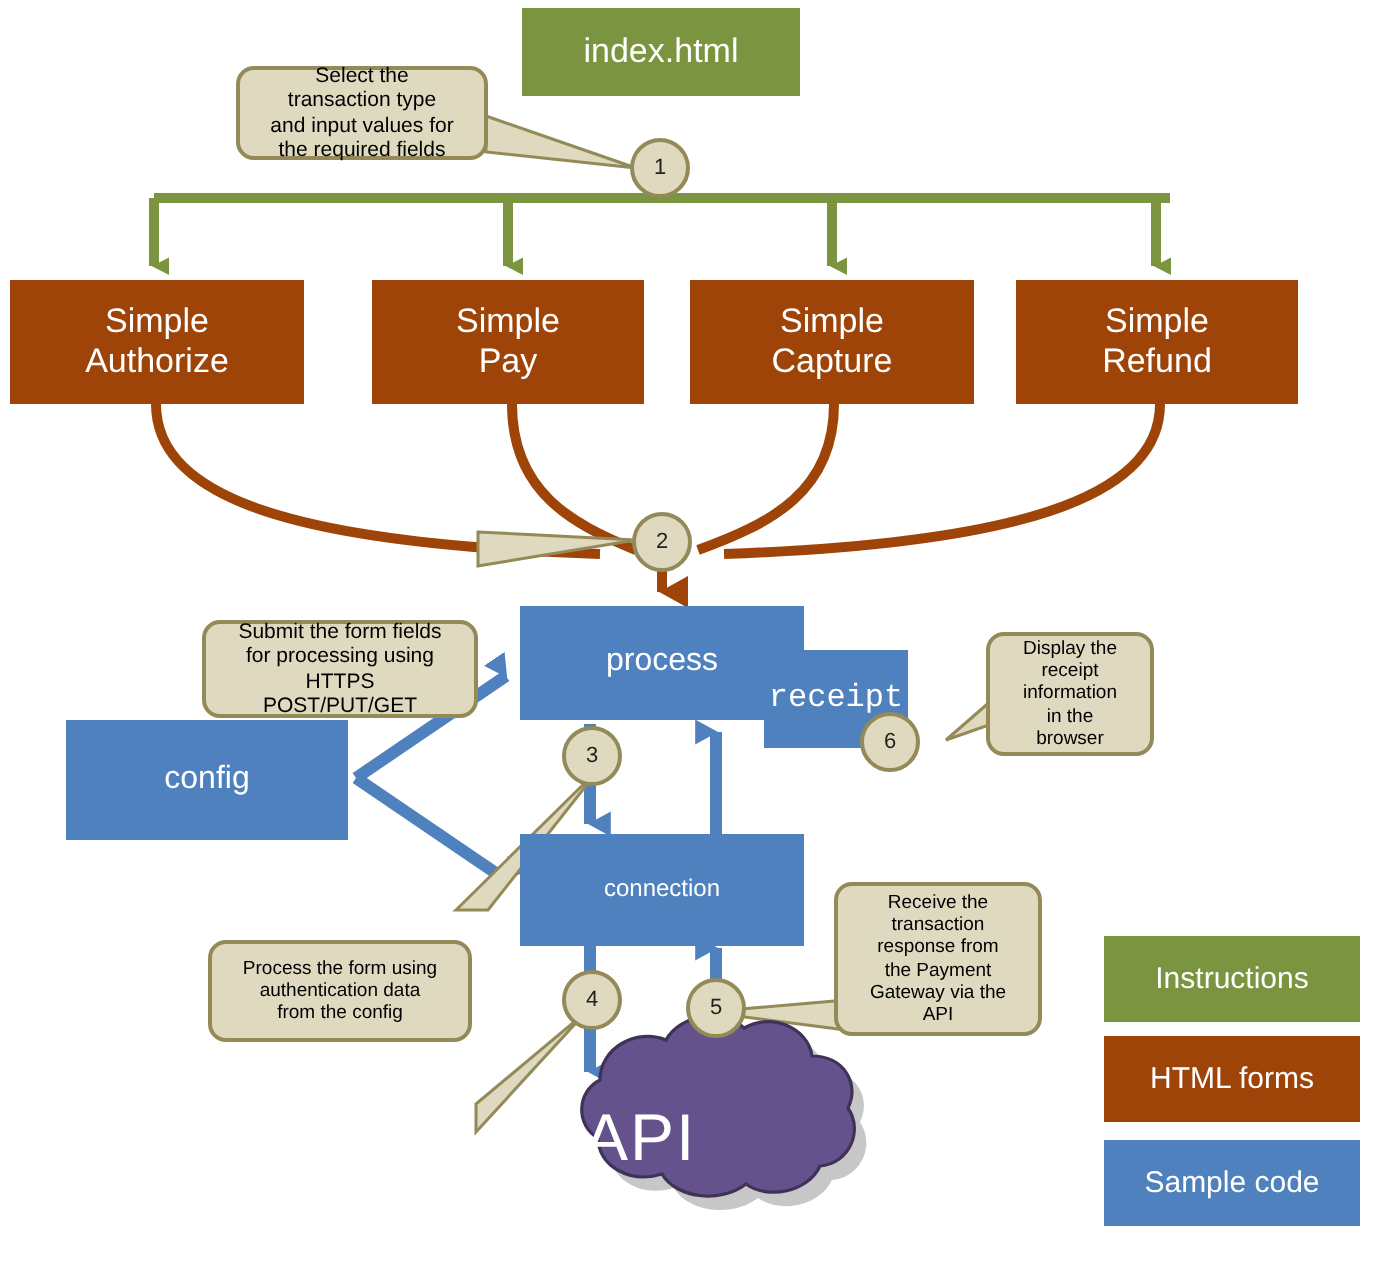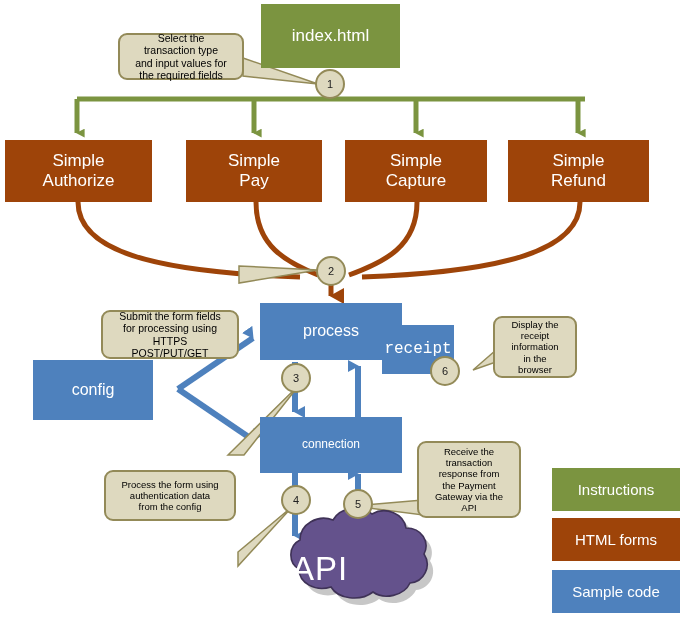--- a/index.html
+++ b/index.html
@@ -100,21 +100,21 @@
                  C288,563 288,546 300,540 Z" fill="#000"></path>
       </g>
       <path d="M300,540 C300,524 318,514 333,520 C340,507 362,504 372,514
                C386,506 404,514 406,528 C422,528 430,542 424,554
                C432,566 424,582 410,583 C404,596 384,600 373,592
                C360,602 338,599 331,587 C315,592 299,583 299,569
                C288,563 288,546 300,540 Z" fill="#64528c" stroke="#3f3257" stroke-width="1.6"></path>
     </g>
   </svg>
 
-  <div class="node green" style="left:261px;top:4px;width:139px;height:64px;font-size:17px;">
+  <div class="node green" style="left:261px;top:4px;width:139px;height:44px;font-size:17px;">
     <span>index.html</span>
   </div>
 
   <div class="node brown" style="left:5px;top:140px;width:147px;height:62px;font-size:17px;">
     <span>Simple<br>Authorize</span>
   </div>
   <div class="node brown" style="left:186px;top:140px;width:136px;height:62px;font-size:17px;">
     <span>Simple<br>Pay</span>
   </div>
   <div class="node brown" style="left:345px;top:140px;width:142px;height:62px;font-size:17px;">
@@ -125,21 +125,21 @@
   </div>
 
   <div class="node blue" style="left:260px;top:303px;width:142px;height:57px;font-size:16px;">
     <span>process</span>
   </div>
 
   <div class="node blue" style="left:382px;top:325px;width:72px;height:49px;font-size:16px;font-family:Liberation Mono, monospace;">
     <span>receipt</span>
   </div>
 
-  <div class="node blue" style="left:33px;top:360px;width:120px;height:60px;font-size:16px;">
+  <div class="node blue" style="left:33px;top:360px;width:141px;height:60px;font-size:16px;">
     <span>config</span>
   </div>
 
   <div class="node blue" style="left:260px;top:417px;width:142px;height:56px;font-size:12px;">
     <span>connection</span>
   </div>
 
   <div class="api-label" style="left:292px;top:550px;">
     <span>API</span>
   </div>

